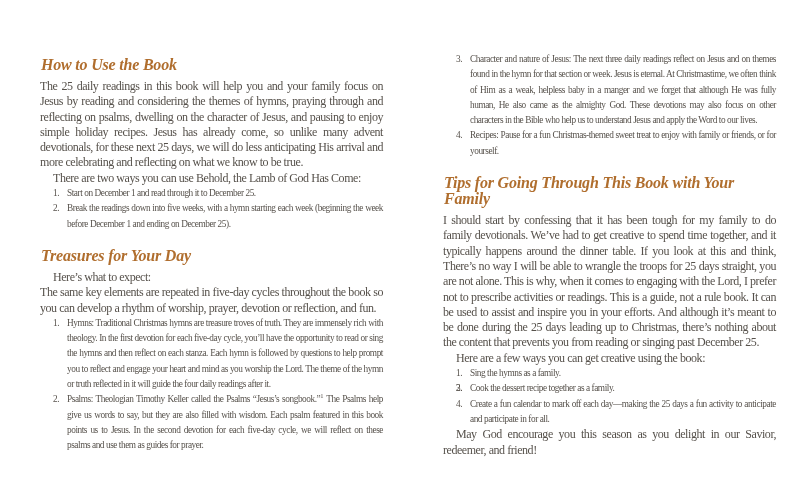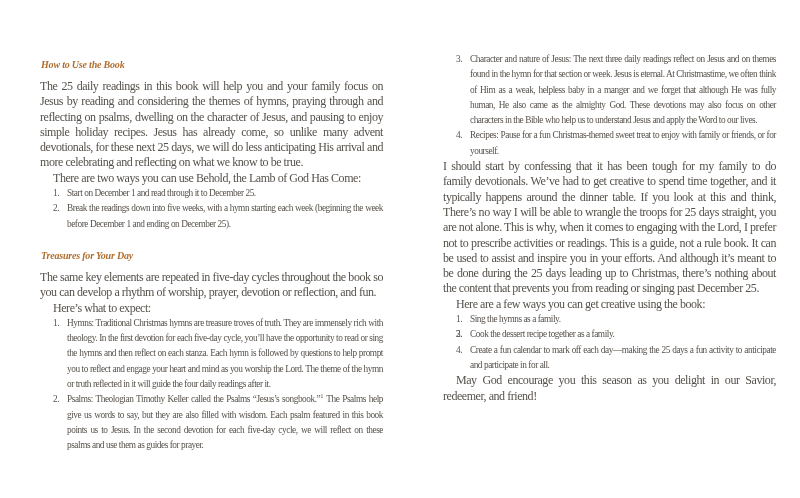--- a/index.html
+++ b/index.html
@@ -5,21 +5,21 @@
   html,body { margin:0; padding:0; background:#ffffff; }
   .spread {
     position:relative; width:800px; height:498px; background:#ffffff;
     font-family:"Liberation Serif","DejaVu Serif",serif; overflow:hidden;
   }
   .page { position:absolute; top:0; height:498px; }
   .page.left  { left:40px;  width:343px; padding-top:57px; box-sizing:content-box; }
   .page.right { left:443px; width:333px; padding-top:52px; box-sizing:content-box; }
 
   .h {
-    font-weight:bold; font-style:italic; font-size:10px; line-height:16px;
+    font-weight:bold; font-style:italic; font-size:16px; line-height:16px;
     letter-spacing:-0.2px; color:var(--heading,#b06e2e); margin:16px 0 6px 1px;
   }
   .h.first { margin-top:0; }
 
   .body {
     font-size:12px; line-height:15.3px; letter-spacing:-0.45px;
     color:var(--body,#56514b); margin:0; text-align:justify;
     hyphens:auto; -webkit-hyphens:auto;
   }
   .ind { text-indent:13px; }
@@ -50,23 +50,23 @@
       <li>
         <span class="num">1.</span><span>Start on December 1 and read through it to December 25.</span>
       </li>
       <li>
         <span class="num">2.</span><span>Break the readings down into five weeks, with a hymn starting each week (beginning the week before December 1 and ending on December 25).</span>
       </li>
     </ol>
 
     <h2 class="h">Treasures for Your Day</h2>
 
+    <p class="body ind">Here’s what to expect:</p>
+
     <p class="body">The same key elements are repeated in five-day cycles throughout the book so you can develop a rhythm of worship, prayer, devotion or reflection, and fun.</p>
-
-    <p class="body ind">Here’s what to expect:</p>
 
     <ol class="list">
       <li>
         <span class="num">1.</span><span>Hymns: Traditional Christmas hymns are treasure troves of truth. They are immensely rich with theology. In the first devotion for each five-day cycle, you’ll have the opportunity to read or sing the hymns and then reflect on each stanza. Each hymn is followed by questions to help prompt you to reflect and engage your heart and mind as you worship the Lord. The theme of the hymn or truth reflected in it will guide the four daily readings after it.</span>
       </li>
       <li>
         <span class="num">2.</span><span>Psalms: Theologian Timothy Keller called the Psalms “Jesus’s songbook.”</span><sup class="fn">1</sup><span> The Psalms help give us words to say, but they are also filled with wisdom. Each psalm featured in this book points us to Jesus. In the second devotion for each five-day cycle, we will reflect on these psalms and use them as guides for prayer.</span>
       </li>
     </ol>
 
@@ -75,20 +75,21 @@
   <section class="page right">
     <ol class="list">
       <li>
         <span class="num">3.</span><span>Character and nature of Jesus: The next three daily readings reflect on Jesus and on themes found in the hymn for that section or week. Jesus is eternal. At Christmastime, we often think of Him as a weak, helpless baby in a manger and we forget that although He was fully human, He also came as the almighty God. These devotions may also focus on other characters in the Bible who help us to understand Jesus and apply the Word to our lives.</span>
       </li>
       <li>
         <span class="num">4.</span><span>Recipes: Pause for a fun Christmas-themed sweet treat to enjoy with family or friends, or for yourself.</span>
       </li>
     </ol>
 
+    <h2 class="h">Tips for Going Through This Book with Your Family</h2>
 
     <p class="body"><span>I should start by confessing that it has been tough for my family to do family devotionals. We’ve had to get creative to spend time together, and it typically happens around the dinner table. If you look at this and think, </span><span class="it">There’s no way I will be able to wrangle the troops for 25 days straight</span><span>, you are not alone. This is why, when it comes to engaging with the Lord, I prefer not to prescribe activities or readings. This is a </span><span class="it">guide</span><span>, not a rule book. It can be used to assist and inspire you in your efforts. And although it’s meant to be done during the 25 days leading up to Christmas, there’s nothing about the content that prevents you from reading or singing past December 25.</span></p>
 
     <p class="body ind">Here are a few ways you can get creative using the book:</p>
 
     <ol class="list">
       <li>
         <span class="num">1.</span><span>Sing the hymns as a family.</span>
       </li>
       <li>

